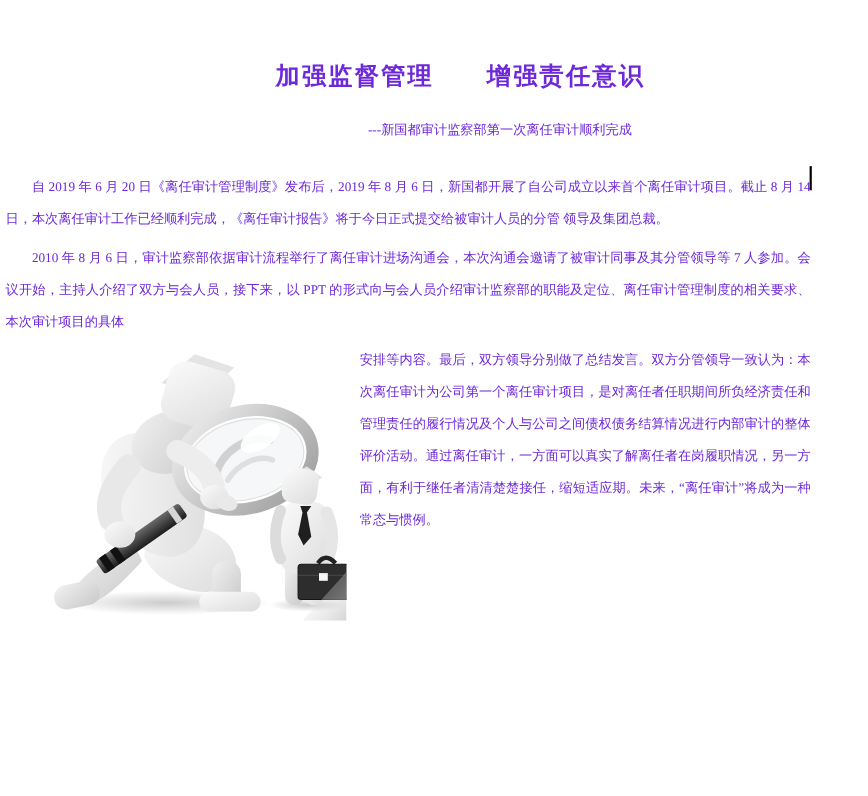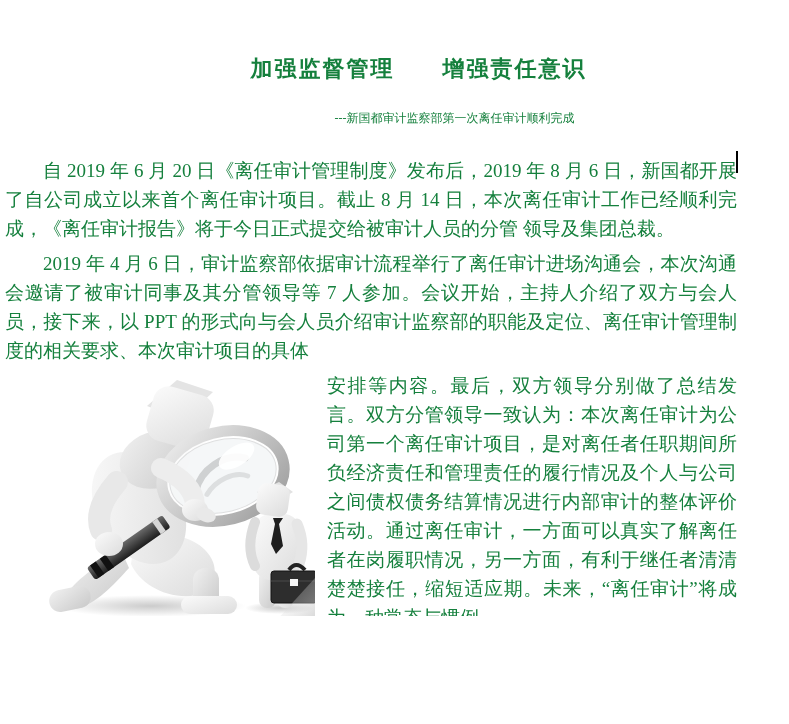--- a/index.html
+++ b/index.html
@@ -1,20 +1,20 @@
 <!DOCTYPE html>
 <html lang="zh"><head>
 <meta charset="utf-8">
 <style>
   html,body{margin:0;padding:0;background:#ffffff;}
   .doc{
     position:relative;
     width:789px;height:616px;
     background:#ffffff;
-    color:#15803d;
+    color:#6d28d9;
     font-family:"Liberation Serif","DejaVu Serif",serif;
     overflow:hidden;
   }
   .title{
     margin:56px 0 0 48px;
     text-align:center;
     font-family:"Liberation Sans","DejaVu Sans",sans-serif;
     font-weight:bold;
     font-size:22px;
     line-height:26px;
@@ -22,21 +22,21 @@
     white-space:pre;
   }
   .subtitle{
     margin:26px 0 0 120px;
     text-align:center;
     font-size:12px;
     line-height:20px;
   }
   .body-text{
     margin:28px 52px 0 5px;      
-    font-size:19px;
+    font-size:12px;
     line-height:29px;
     text-align:justify;
     text-justify:inter-character;
   }
   p.para{margin:0 0 6px 0;text-indent:2em;}
   p.cont{margin:0 0 10px 0;text-indent:0;}
   .flow{margin:0;}
   .photo{
     float:left;
     width:272px;height:254px;
@@ -56,21 +56,21 @@
 <div class="doc">
 
   <div class="title">加强监督管理　　增强责任意识</div>
 
   <div class="subtitle">---新国都审计监察部第一次离任审计顺利完成</div>
 
   <div class="body-text">
 
     <p class="para">自 2019 年 6 月 20 日《离任审计管理制度》发布后，2019 年 8 月 6 日，新国都开展了自公司成立以来首个离任审计项目。截止 8 月 14 日，本次离任审计工作已经顺利完成，《离任审计报告》将于今日正式提交给被审计人员的分管 领导及集团总裁。</p>
 
-    <p class="para">2019 年 4 月 6 日，审计监察部依据审计流程举行了离任审计进场沟通会，本次沟通会邀请了被审计同事及其分管领导等 7 人参加。会议开始，主持人介绍了双方与会人员，接下来，以 PPT 的形式向与会人员介绍审计监察部的职能及定位、离任审计管理制度的相关要求、本次审计项目的具体</p>
+    <p class="para">2010 年 8 月 6 日，审计监察部依据审计流程举行了离任审计进场沟通会，本次沟通会邀请了被审计同事及其分管领导等 7 人参加。会议开始，主持人介绍了双方与会人员，接下来，以 PPT 的形式向与会人员介绍审计监察部的职能及定位、离任审计管理制度的相关要求、本次审计项目的具体</p>
 
     <div class="flow">
 
       <div class="photo">
         <svg viewBox="0 0 272 254" xmlns="http://www.w3.org/2000/svg">
           <defs>
             <linearGradient id="gb" x1="0" y1="0" x2="1" y2="1">
               <stop offset="0" stop-color="#fbfbfb"></stop>
                 <stop offset="1" stop-color="#dcdcdc"></stop>
             </linearGradient>

